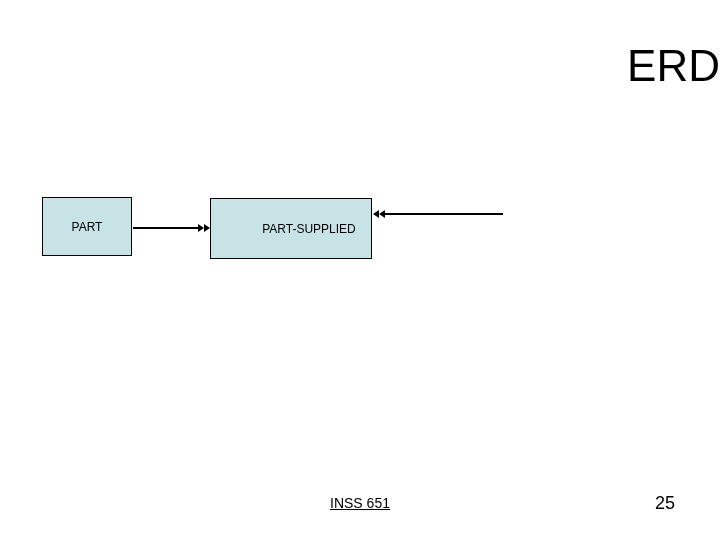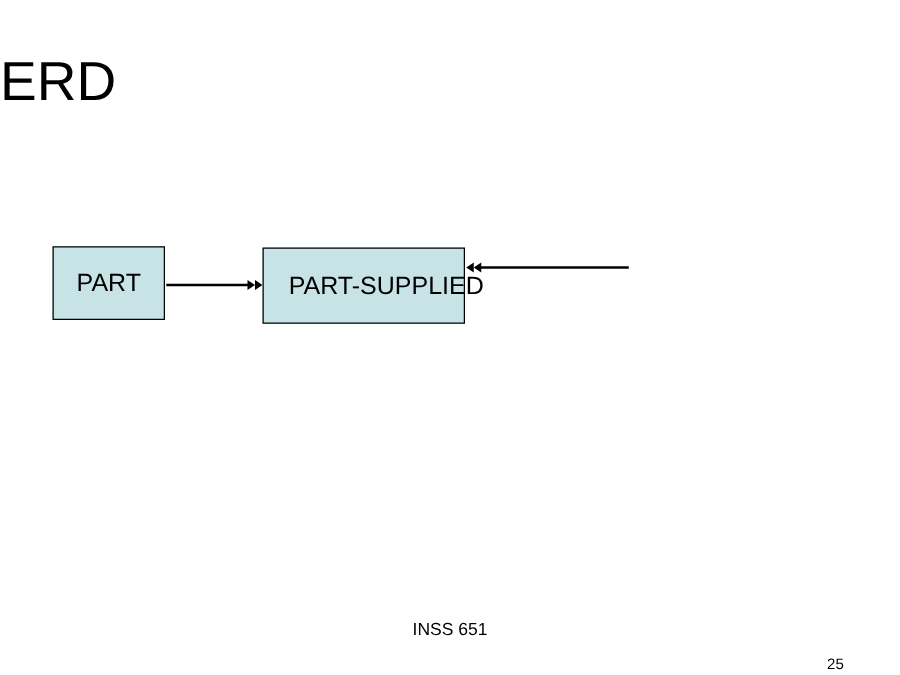--- a/index.html
+++ b/index.html
@@ -18,36 +18,36 @@
     background: var(--background);
     font-family: "Liberation Sans", sans-serif;
     color: var(--text-color);
     overflow: hidden;
   }
   .slide-title {
     position: absolute;
     top: 44px;
     left: 0;
     right: 0;
-    text-align: left;
+    text-align: right;
     font-size: 44px;
     line-height: 44px;
     color: var(--text-color);
     white-space: pre;
   }
   .entity {
     position: absolute;
     background: var(--entity-fill);
     border: 1.5px solid var(--entity-border);
     display: flex;
     align-items: center;
     justify-content: center;
   }
   .entity-label {
-    font-size: 20px;
+    font-size: 12px;
     line-height: 20px;
     color: var(--text-color);
     white-space: nowrap;
   }
   .entity-part          { left: 42px;  top: 197px; width: 90px;  height: 59px; }
   .entity-part-supplied { left: 210px; top: 198px; width: 162px; height: 61px; padding-left: 36px; }
   .entity-vendor        { left: 504px; top: 192px; width: 114px; height: 61px; }
   .connector-layer {
     position: absolute;
     left: 0; top: 0;
@@ -58,30 +58,30 @@
   .connector-layer polygon { fill: var(--connector-color); }
   .footer-course {
     position: absolute;
     top: 495px;
     left: 0;
     right: 0;
     text-align: center;
     font-size: 14px;
     line-height: 16px;
     color: var(--text-color);
+    text-decoration: underline;
   }
   .footer-page {
     position: absolute;
     top: 495px;
     right: 45px;
-    font-size: 12px;
+    font-size: 18px;
     line-height: 16px;
     text-align: center;
     color: var(--text-color);
-    margin-top: 28px;
   }
 </style>
 </head>
 <body>
 
 <div class="slide">
 
   <div class="slide-title">ERD</div>
 
   <svg class="connector-layer" width="720" height="540" viewBox="0 0 720 540">

